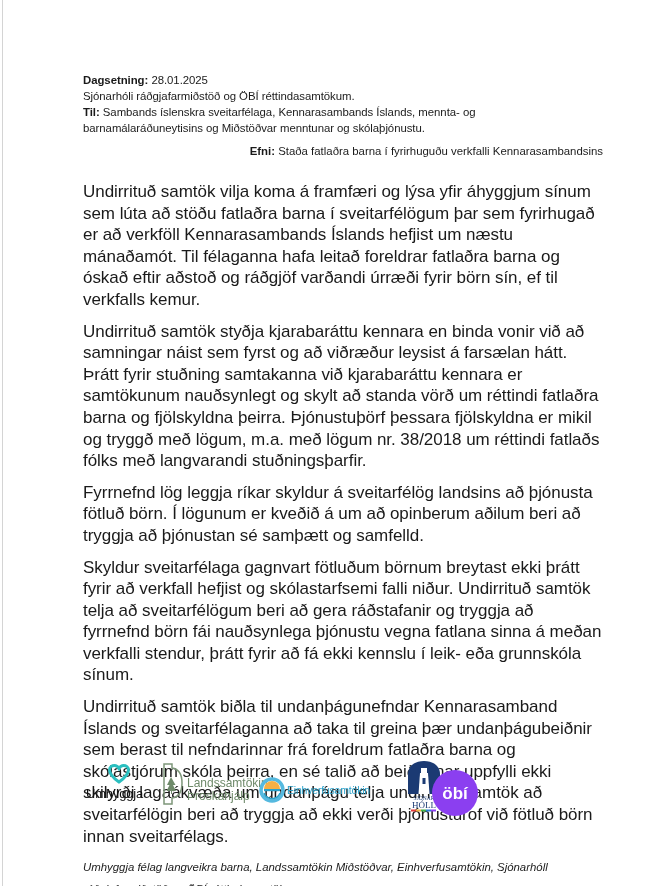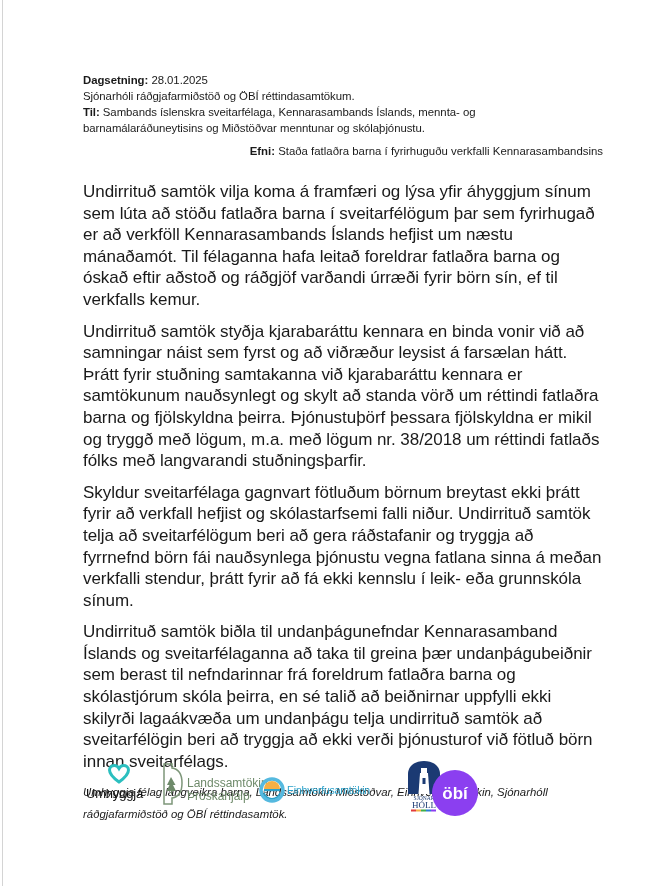--- a/index.html
+++ b/index.html
@@ -40,20 +40,21 @@
     <p class="hdr-line"><b>Dagsetning:</b><span> 28.01.2025</span></p>
     <p class="hdr-line">Sjónarhóli ráðgjafarmiðstöð og ÖBÍ réttindasamtökum.</p>
     <p class="hdr-line"><b>Til:</b><span> Sambands íslenskra sveitarfélaga, Kennarasambands Íslands, mennta- og</span></p>
     <p class="hdr-line">barnamálaráðuneytisins og Miðstöðvar menntunar og skólaþjónustu.</p>
   </div>
   <p class="subject"><b>Efni:</b><span> Staða fatlaðra barna í fyrirhuguðu verkfalli Kennarasambandsins</span></p>
 
   <div class="body-text">
     <p class="para">Undirrituð samtök vilja koma á framfæri og lýsa yfir áhyggjum sínum sem lúta að stöðu fatlaðra barna í sveitarfélögum þar sem fyrirhugað er að verkföll Kennarasambands Íslands hefjist um næstu mánaðamót. Til félaganna hafa leitað foreldrar fatlaðra barna og óskað eftir aðstoð og ráðgjöf varðandi úrræði fyrir börn sín, ef til verkfalls kemur.</p>
     <p class="para">Undirrituð samtök styðja kjarabaráttu kennara en binda vonir við að samningar náist sem fyrst og að viðræður leysist á farsælan hátt. Þrátt fyrir stuðning samtakanna við kjarabaráttu kennara er samtökunum nauðsynlegt og skylt að standa vörð um réttindi fatlaðra barna og fjölskyldna þeirra. Þjónustuþörf þessara fjölskyldna er mikil og tryggð með lögum, m.a. með lögum nr. 38/2018 um réttindi fatlaðs fólks með langvarandi stuðningsþarfir.</p>
+    <p class="para">Fyrrnefnd lög leggja ríkar skyldur á sveitarfélög landsins að þjónusta fötluð börn. Í lögunum er kveðið á um að opinberum aðilum beri að tryggja að þjónustan sé samþætt og samfelld.</p>
     <p class="para">Skyldur sveitarfélaga gagnvart fötluðum börnum breytast ekki þrátt fyrir að verkfall hefjist og skólastarfsemi falli niður. Undirrituð samtök telja að sveitarfélögum beri að gera ráðstafanir og tryggja að fyrrnefnd börn fái nauðsynlega þjónustu vegna fatlana sinna á meðan verkfalli stendur, þrátt fyrir að fá ekki kennslu í leik- eða grunnskóla sínum.</p>
     <p class="para">Undirrituð samtök biðla til undanþágunefndar Kennarasamband Íslands og sveitarfélaganna að taka til greina þær undanþágubeiðnir sem berast til nefndarinnar frá foreldrum fatlaðra barna og skólastjórum skóla þeirra, en sé talið að beiðnirnar uppfylli ekki skilyrði lagaákvæða um undanþágu telja undirrituð samtök að sveitarfélögin beri að tryggja að ekki verði þjónusturof við fötluð börn innan sveitarfélags.</p>
     <p class="sign">Umhyggja félag langveikra barna, Landssamtökin Miðstöðvar, Einhverfusamtökin, Sjónarhóll ráðgjafarmiðstöð og ÖBÍ réttindasamtök.</p>
   </div>
 </div>
 
 <div class="logos">
   <div class="logo umh">
     <svg class="umh-heart" width="22" height="20" viewBox="0 0 22 20">
       <path d="M11 18 C4 13 1.5 9.5 1.5 6 C1.5 3 4 1.5 6.5 1.5 C8.5 1.5 10 2.8 11 4.5 C12 2.8 13.5 1.5 15.5 1.5 C18 1.5 20.5 3 20.5 6 C20.5 9.5 18 13 11 18 Z" fill="none" stroke="#2bbfbf" stroke-width="3"></path>

